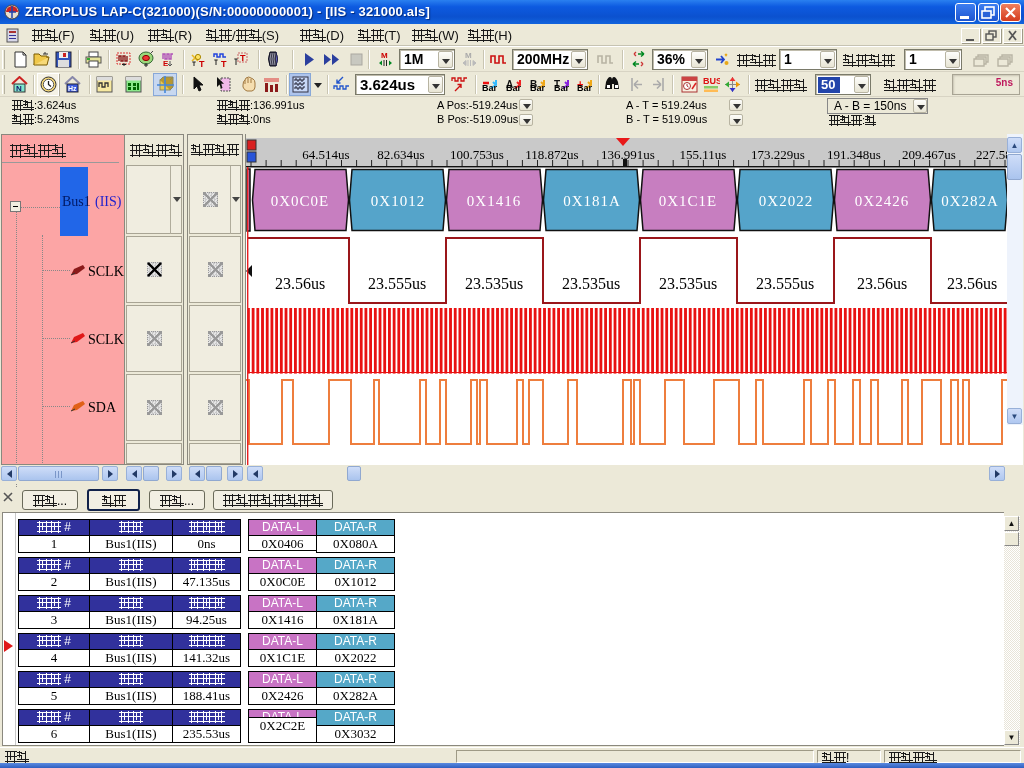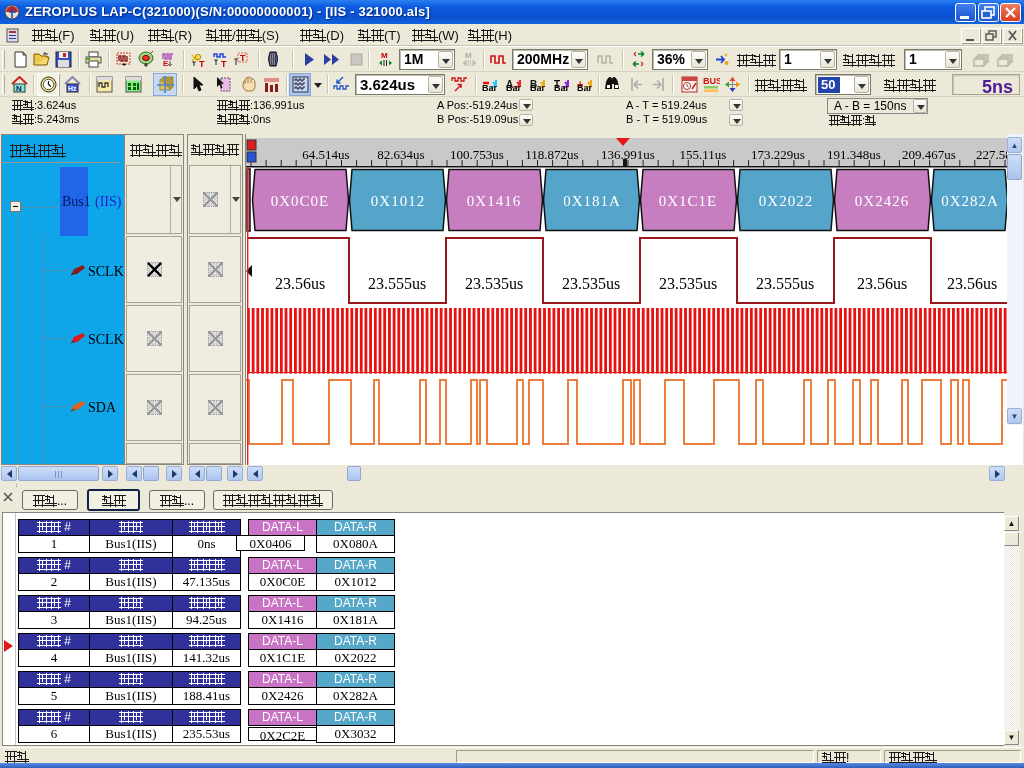--- a/index.html
+++ b/index.html
@@ -43,21 +43,21 @@
 .ico{position:absolute;width:17px;height:17px}
 .combo{position:absolute;background:#fff;border:1px solid #7a7a6a;box-shadow:inset 1px 1px 0 #c0bcac}
 .combo .v{position:absolute;left:4px;top:1px;font-weight:bold;color:#000}
 .cbtn{position:absolute;right:1px;top:1px;bottom:1px;width:15px;background:linear-gradient(180deg,#fdfdfb,#e8e5d4);border:1px solid #b8b4a2;border-radius:2px}
 .arr{position:absolute;width:0;height:0}
 .dn{border-left:4px solid transparent;border-right:4px solid transparent;border-top:5px solid #333}
 .lbl{position:absolute;font-size:13px;color:#000}
 
 #info{left:0;top:96px;width:1024px;height:38px;background:#ECE9D8;border-top:1px solid #d8d4c4;font-size:11px;color:#000}
 .inf{position:absolute}
-#chp{left:1px;top:134px;width:137px;height:331px;background:#0ea5e9;border:1px solid #8a887e}
+#chp{left:1px;top:134px;width:137px;height:331px;background:#fca5a5;border:1px solid #8a887e}
 .colp{background:#ECE9D8;border:1px solid #8a887e}
 .cell{position:absolute;background:#F0EDE0;border:1px solid #a8a494}
 .chk{position:absolute;width:15px;height:15px;border:1px dotted #999;background:
  linear-gradient(45deg,transparent 46%,#999 46%,#999 54%,transparent 54%),
  linear-gradient(-45deg,transparent 46%,#999 46%,#999 54%,transparent 54%),
  repeating-conic-gradient(#c9c9c9 0% 25%,#e6e6e6 0% 50%);background-size:100% 100%,100% 100%,3px 3px}
 
 #wav{left:245px;top:134px;width:762px;height:331px;background:#fff;border-left:1px solid #8a887e}
 .sbtn{position:absolute;width:16px;height:15px;top:1px;background:linear-gradient(180deg,#cfddf8,#b0c8f0);border:1px solid #98b0d8;border-radius:2px;color:#2b4a7d;font-size:10px;font-weight:bold;text-align:center;line-height:14px}
 .sth{position:absolute;top:1px;height:15px;background:linear-gradient(180deg,#cfddf8,#aac4ee);border:1px solid #90a8d0;border-radius:2px}
@@ -407,21 +407,21 @@
  <div class="abs lbl" style="left:755px;top:6px;font-size:13px"><span class="g"></span><span class="g2"></span><span class="g"></span><span class="g2"></span></div>
  <div class="combo" style="left:815px;top:2px;width:56px;height:21px">
         <div style="position:absolute;left:2px;top:2px;width:22px;height:16px;background:#2244aa"></div>
         <div class="v" style="font-size:13px;color:#fff;left:5px;top:2px">50</div>
         <div class="cbtn">
           <div class="arr dn" style="left:3px;top:7px"></div>
         </div>
       </div>
  <div class="abs lbl" style="left:884px;top:6px;font-size:13px"><span class="g2"></span><span class="g"></span><span class="g2"></span><span class="g"></span></div>
  <div class="abs" style="left:952px;top:2px;width:68px;height:21px;border:1px solid #a8a494;background:#ECE9D8;box-shadow:inset 1px 1px 2px #c8c4b4">
-        <div style="position:absolute;right:6px;top:2px;font-size:18px;font-weight:bold;color:#4c1d95">5ns</div>
+        <div style="position:absolute;right:6px;top:2px;font-size:10px;font-weight:bold;color:#be185d">5ns</div>
       </div>
 </div>
 
 <div id="info" class="abs">
  <div class="inf" style="left:12px;top:2px"><span class="g"></span><span class="g2"></span>:3.624us</div>
  <div class="inf" style="left:12px;top:16px"><span class="g2"></span><span class="g"></span>:5.243ms</div>
  <div class="inf" style="left:217px;top:2px"><span class="g"></span><span class="g2"></span><span class="g"></span>:136.991us</div>
  <div class="inf" style="left:217px;top:16px"><span class="g2"></span><span class="g"></span><span class="g2"></span>:0ns</div>
  <div class="inf" style="left:437px;top:2px">A Pos:-519.24us</div>
  <div class="inf" style="left:437px;top:16px">B Pos:-519.09us</div>
@@ -681,22 +681,22 @@
  <div class="abs" style="left:2px;top:25px;width:1002px;height:234px;background:#fff;border:1px solid #8a887e;border-right:none"></div>
  <div class="abs" style="left:15px;top:26px;width:1px;height:232px;background:#c8c8c8"></div>
  <div id="tbl" class="abs" style="left:0;top:0">
         <div class="th" style="left:18px;top:32px;width:72px;height:17px;line-height:15px"><span class="gw"></span><span class="gw"></span> #</div>
         <div class="th" style="left:89px;top:32px;width:84px;height:17px;line-height:15px"><span class="gw"></span><span class="gw"></span></div>
         <div class="th" style="left:172px;top:32px;width:69px;height:17px;line-height:15px"><span class="gw"></span><span class="gw"></span><span class="gw"></span></div>
         <div class="th" style="left:248px;top:32px;width:69px;height:17px;line-height:15px;background:#c873c4">DATA-L</div>
         <div class="th" style="left:316px;top:32px;width:79px;height:17px;line-height:15px;background:#55a8c8">DATA-R</div>
         <div class="td" style="left:18px;top:48px;width:72px;height:18px;line-height:16px">1</div>
         <div class="td" style="left:89px;top:48px;width:84px;height:18px;line-height:16px">Bus1(IIS)</div>
-        <div class="td" style="left:172px;top:48px;width:69px;height:24px;line-height:16px">0ns</div>
-        <div class="td" style="left:236px;top:48px;width:69px;height:16px;line-height:16px">0X0406</div>
+        <div class="td" style="left:172px;top:48px;width:69px;height:18px;line-height:16px">0ns</div>
+        <div class="td" style="left:248px;top:48px;width:69px;height:16px;line-height:16px">0X0406</div>
         <div class="td" style="left:316px;top:48px;width:79px;height:18px;line-height:16px">0X080A</div>
         <div class="th" style="left:18px;top:70px;width:72px;height:17px;line-height:15px"><span class="gw"></span><span class="gw"></span> #</div>
         <div class="th" style="left:89px;top:70px;width:84px;height:17px;line-height:15px"><span class="gw"></span><span class="gw"></span></div>
         <div class="th" style="left:172px;top:70px;width:69px;height:17px;line-height:15px"><span class="gw"></span><span class="gw"></span><span class="gw"></span></div>
         <div class="th" style="left:248px;top:70px;width:69px;height:17px;line-height:15px;background:#c873c4">DATA-L</div>
         <div class="th" style="left:316px;top:70px;width:79px;height:17px;line-height:15px;background:#55a8c8">DATA-R</div>
         <div class="td" style="left:18px;top:86px;width:72px;height:18px;line-height:16px">2</div>
         <div class="td" style="left:89px;top:86px;width:84px;height:18px;line-height:16px">Bus1(IIS)</div>
         <div class="td" style="left:172px;top:86px;width:69px;height:18px;line-height:16px">47.135us</div>
         <div class="td" style="left:248px;top:86px;width:69px;height:18px;line-height:16px">0X0C0E</div>
@@ -732,21 +732,21 @@
         <div class="td" style="left:248px;top:200px;width:69px;height:18px;line-height:16px">0X2426</div>
         <div class="td" style="left:316px;top:200px;width:79px;height:18px;line-height:16px">0X282A</div>
         <div class="th" style="left:18px;top:222px;width:72px;height:17px;line-height:15px"><span class="gw"></span><span class="gw"></span> #</div>
         <div class="th" style="left:89px;top:222px;width:84px;height:17px;line-height:15px"><span class="gw"></span><span class="gw"></span></div>
         <div class="th" style="left:172px;top:222px;width:69px;height:17px;line-height:15px"><span class="gw"></span><span class="gw"></span><span class="gw"></span></div>
         <div class="th" style="left:248px;top:222px;width:69px;height:17px;line-height:15px;background:#c873c4">DATA-L</div>
         <div class="th" style="left:316px;top:222px;width:79px;height:17px;line-height:15px;background:#55a8c8">DATA-R</div>
         <div class="td" style="left:18px;top:238px;width:72px;height:18px;line-height:16px">6</div>
         <div class="td" style="left:89px;top:238px;width:84px;height:18px;line-height:16px">Bus1(IIS)</div>
         <div class="td" style="left:172px;top:238px;width:69px;height:18px;line-height:16px">235.53us</div>
-        <div class="td" style="left:248px;top:240px;width:69px;height:14px;line-height:16px">0X2C2E</div>
+        <div class="td" style="left:248px;top:230px;width:69px;height:26px;line-height:16px">0X2C2E</div>
         <div class="td" style="left:316px;top:238px;width:79px;height:18px;line-height:16px">0X3032</div>
       </div>
  <svg class="abs" style="left:3px;top:152px" width="11" height="14">
         <path d="M1,1 L10,7 L1,13z" fill="#e01818"></path>
       </svg>
  <div class="abs" style="left:1004px;top:29px;width:16px;height:229px;background:repeating-conic-gradient(#fff 0 25%,#e8e4d8 0 50%) 0 0/2px 2px">
   <div class="abs" style="left:0;top:0;width:15px;height:15px;background:#ECE9D8;border:1px solid;border-color:#fff #888 #888 #fff;text-align:center;font-size:8px;line-height:14px;color:#111">▲</div>
   <div class="abs" style="left:0;top:16px;width:15px;height:14px;background:#ECE9D8;border:1px solid;border-color:#fff #888 #888 #fff"></div>
   <div class="abs" style="left:0;top:214px;width:15px;height:15px;background:#ECE9D8;border:1px solid;border-color:#fff #888 #888 #fff;text-align:center;font-size:8px;line-height:14px;color:#111">▼</div>
  </div>

